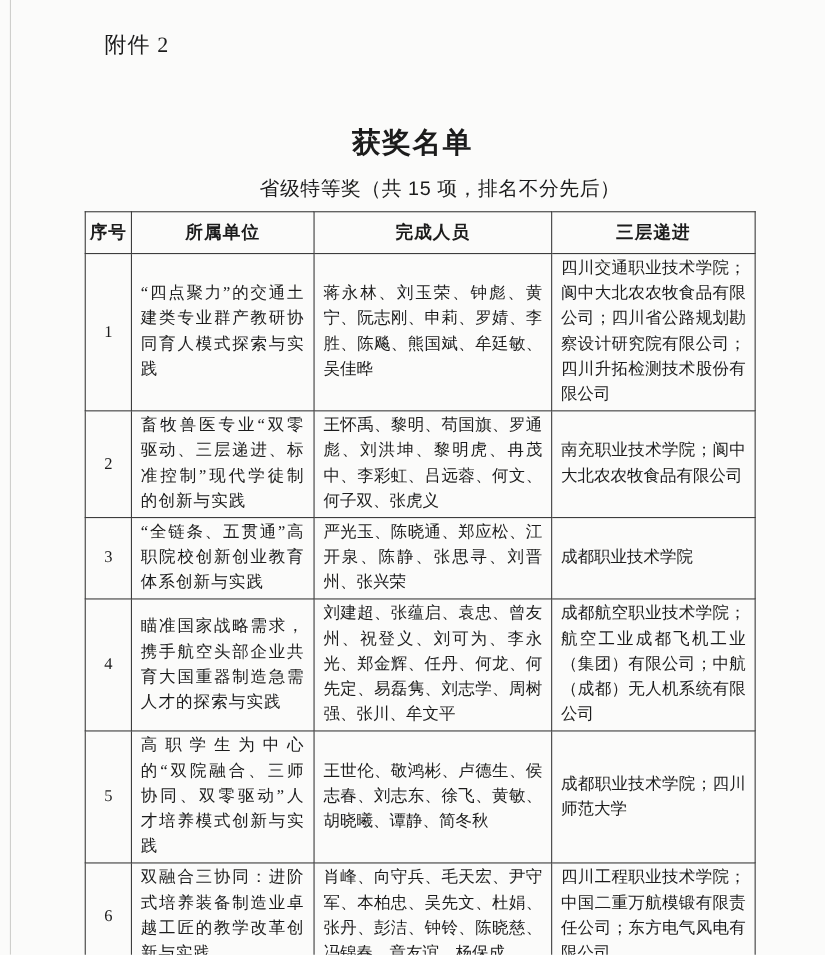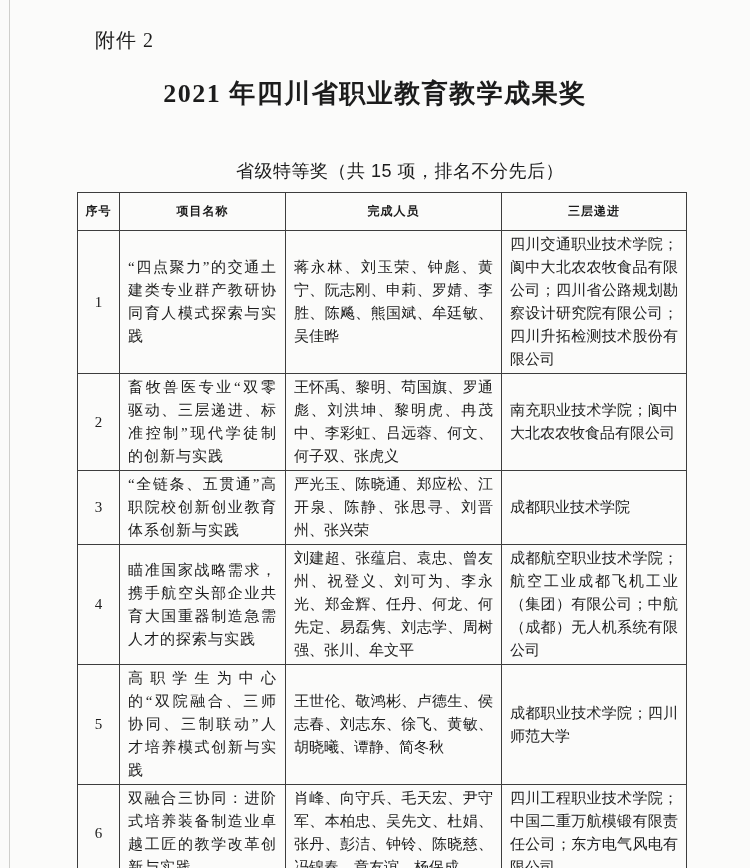--- a/index.html
+++ b/index.html
@@ -63,21 +63,21 @@
     width: 609px;
     border-collapse: collapse;
     table-layout: fixed;
   }
   .awards th, .awards td {
     border: 1px solid var(--line);
   }
   .awards th {
     height: 38px;
     font-family: Liberation Sans, sans-serif;
-    font-size: 12px;
+    font-size: 16px;
     font-weight: 700;
     text-align: center;
     vertical-align: middle;
     letter-spacing: 1px;
   }
   .awards td {
     font-size: 15px;
     line-height: 23px;
     padding: 2px 8px;
     vertical-align: middle;
@@ -94,36 +94,37 @@
   }
 </style>
 </head>
 <body>
 
 <div class="scan-artifact"></div>
 
 <div class="attachment-label">附件 2</div>
 
 <h1 class="doc-title">
-  <span>2021 年四川省职业教育教学成果奖</span><br>
+  <br>
+  <span>获奖名单</span>
 </h1>
 
 <div class="doc-subtitle">省级特等奖（共 15 项，排名不分先后）</div>
 
 <table class="awards">
   <colgroup>
     <col style="width:42px">
     <col style="width:166px">
     <col style="width:216px">
     <col style="width:185px">
   </colgroup>
   <thead>
     <tr>
       <th>序号</th>
-      <th>项目名称</th>
+      <th>所属单位</th>
       <th>完成人员</th>
       <th>三层递进</th>
     </tr>
   </thead>
   <tbody>
   <tr>
     <td class="c-no">1</td>
     <td class="c-project">“四点聚力”的交通土建类专业群产教研协同育人模式探索与实践</td>
     <td class="c-people">蒋永林、刘玉荣、钟彪、黄宁、阮志刚、申莉、罗婧、李胜、陈飚、熊国斌、牟廷敏、吴佳晔</td>
     <td class="c-org">四川交通职业技术学院；阆中大北农农牧食品有限公司；四川省公路规划勘察设计研究院有限公司；四川升拓检测技术股份有限公司</td>
@@ -145,21 +146,21 @@
 
   <tr>
     <td class="c-no">4</td>
     <td class="c-project">瞄准国家战略需求，携手航空头部企业共育大国重器制造急需人才的探索与实践</td>
     <td class="c-people">刘建超、张蕴启、袁忠、曾友州、祝登义、刘可为、李永光、郑金辉、任丹、何龙、何先定、易磊隽、刘志学、周树强、张川、牟文平</td>
     <td class="c-org">成都航空职业技术学院；航空工业成都飞机工业（集团）有限公司；中航（成都）无人机系统有限公司</td>
   </tr>
 
   <tr>
     <td class="c-no">5</td>
-    <td class="c-project">高职学生为中心的“双院融合、三师协同、三制联动”人才培养模式创新与实践</td>
+    <td class="c-project">高职学生为中心的“双院融合、三师协同、双零驱动”人才培养模式创新与实践</td>
     <td class="c-people">王世伦、敬鸿彬、卢德生、侯志春、刘志东、徐飞、黄敏、胡晓曦、谭静、简冬秋</td>
     <td class="c-org">成都职业技术学院；四川师范大学</td>
   </tr>
 
   <tr>
     <td class="c-no">6</td>
     <td class="c-project">双融合三协同：进阶式培养装备制造业卓越工匠的教学改革创新与实践</td>
     <td class="c-people">肖峰、向守兵、毛天宏、尹守军、本柏忠、吴先文、杜娟、张丹、彭洁、钟铃、陈晓慈、冯锦春、章友谊、杨保成</td>
     <td class="c-org">四川工程职业技术学院；中国二重万航模锻有限责任公司；东方电气风电有限公司</td>
   </tr>

